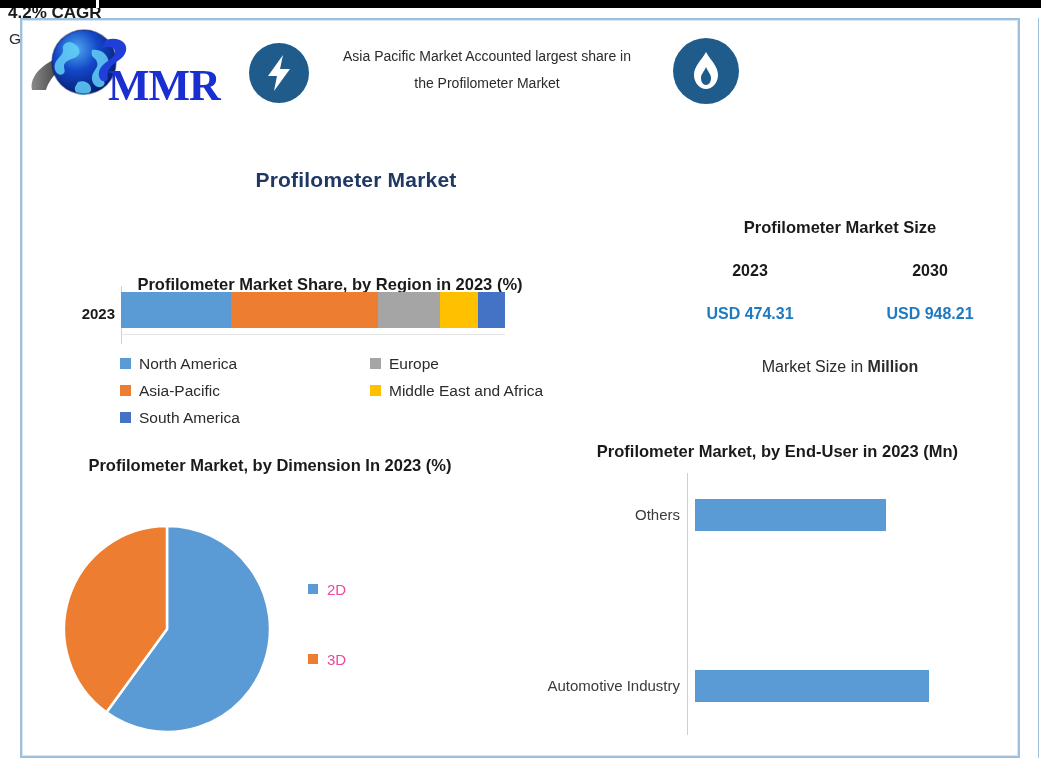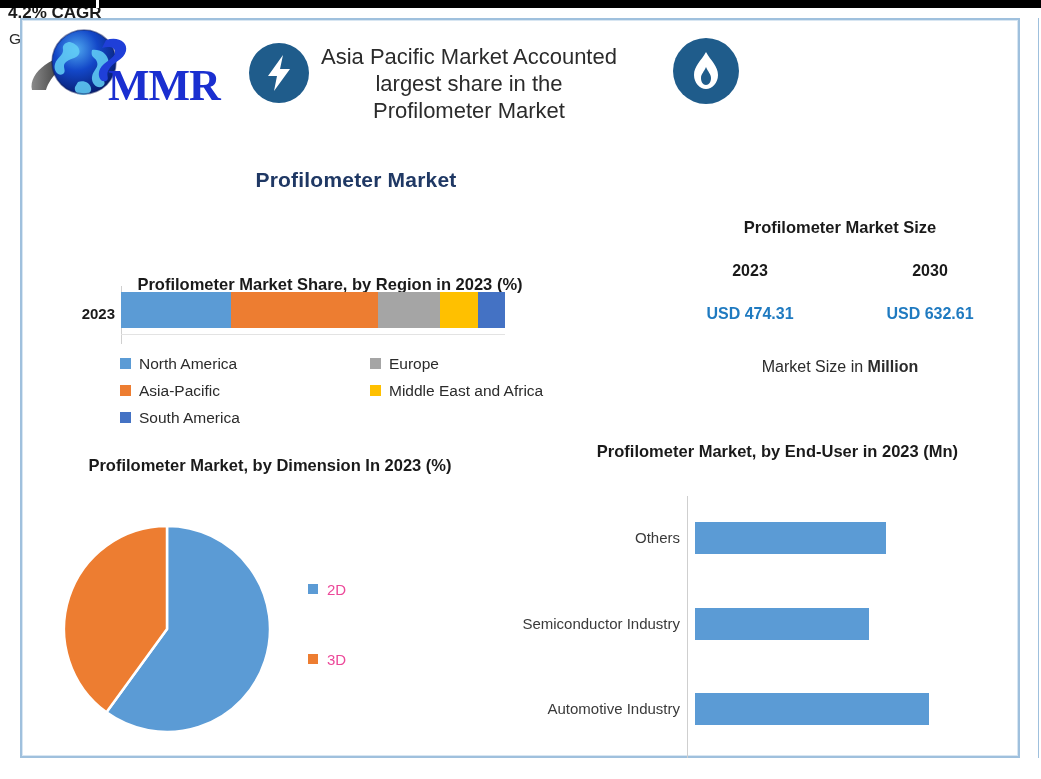--- a/index.html
+++ b/index.html
@@ -13,21 +13,21 @@
          border:1px solid #d8e6f2;box-sizing:border-box;pointer-events:none;}
 
   
   .logo{position:absolute;left:26px;top:20px;width:196px;height:88px;}
   .logo svg{display:block;}
   .hdr-icon{position:absolute;border-radius:50%;background:#1f5c8b;}
   .hdr-icon svg{display:block;position:absolute;left:50%;top:50%;transform:translate(-50%,-50%);}
   #bolt-circle{left:249px;top:43px;width:60px;height:60px;}
   #flame-circle{left:673px;top:38px;width:66px;height:66px;}
   .hdr-text{position:absolute;text-align:center;color:#2b2b2b;}
-  #asia-text{left:314px;top:43px;width:310px;font-size:22px;line-height:27px;}
+  #asia-text{left:332px;top:43px;width:310px;font-size:14px;line-height:27px;}
   #cagr-block{left:755px;top:32px;width:266px;}
   #cagr-title{font-size:17px;font-weight:bold;color:#1a1a1a;line-height:26px;text-align:left;padding-left:8px;}
   #cagr-sub{font-size:15.5px;line-height:25px;color:#2b2b2b;text-align:center;}
 
   
   #main-title{position:absolute;left:20px;top:168px;width:620px;text-align:center;
       font-size:21px;font-weight:bold;color:#1f3864;letter-spacing:.2px;padding-left:26px;}
 
   
   #share-title{position:absolute;left:25px;top:225px;width:610px;text-align:center;
@@ -63,21 +63,21 @@
   #pie-wrap{position:absolute;left:42px;top:524px;width:250px;height:210px;}
   #pie-wrap svg{display:block;}
   #pie-legend{position:absolute;left:308px;top:578px;width:120px;font-size:15px;color:#ec4899;}
   #pie-legend .li{display:flex;align-items:center;height:22px;}
   #pie-legend .li.second{margin-top:48px;}
   #pie-legend .sw{width:10px;height:10px;margin-right:9px;flex:0 0 10px;}
 
   
   #eu-title{position:absolute;left:525px;top:436px;width:505px;text-align:center;
       font-size:16.5px;font-weight:bold;color:#1a1a1a;line-height:30px;}
-  #eu-chart{position:absolute;left:520px;top:496px;width:500px;height:262px;}
+  #eu-chart{position:absolute;left:520px;top:473px;width:500px;height:262px;}
   #eu-axis{position:absolute;left:167px;top:0;width:1px;height:262px;background:#cfcfcf;}
   #eu-rows{position:absolute;left:0;top:0;width:500px;height:262px;}
   .eu-row{position:absolute;left:0;width:500px;height:40px;display:flex;align-items:center;}
   .eu-lab{width:160px;text-align:right;padding-right:8px;font-size:15px;color:#3a3a3a;line-height:22px;}
   .eu-bar{height:32px;background:#5b9bd5;margin-left:7px;}
   #sep-line{position:absolute;left:1038px;top:18px;width:1px;height:740px;background:#9fc0dd;}
 </style>
 </head>
 <body>
 
@@ -175,21 +175,21 @@
       </div>
     </div>
 
   <div id="msize-title">Profilometer Market Size</div>
   <div id="msize-years">
     <div>2023</div>
     <div>2030</div>
   </div>
   <div id="msize-vals">
     <div>USD 474.31</div>
-    <div>USD 632.61</div>
+    <div>USD 948.21</div>
   </div>
   <div id="msize-note">
     <span>Market Size in </span><b>Million</b>
   </div>
 
   <div id="dim-title">Profilometer Market, by Dimension In 2023 (%)</div>
   <div id="pie-wrap">
     <svg id="pie-svg" width="250" height="210" viewBox="0 0 250 210">
         <path d="M 125 105 L 125.00 2.00 A 103 103 0 1 1 64.46 188.33 Z" fill="#5b9bd5" stroke="#ffffff" stroke-width="2.5"></path>
         <path d="M 125 105 L 64.46 188.33 A 103 103 0 0 1 125.00 2.00 Z" fill="#ed7d31" stroke="#ffffff" stroke-width="2.5"></path>
@@ -207,24 +207,20 @@
     </div>
 
   <div id="eu-title">Profilometer Market, by End-User in 2023 (Mn)</div>
   <div id="eu-chart">
     <div id="eu-axis"></div>
     <div id="eu-rows">
         <div class="eu-row" style="top: 22px;">
           <div class="eu-lab">Others</div>
           <div class="eu-bar" style="width: 191px; background: rgb(91, 155, 213);"></div>
         </div>
-        <div class="eu-row" style="top: 108px;">
-          <div class="eu-lab">Semiconductor Industry</div>
-          <div class="eu-bar" style="width: 174px; background: rgb(91, 155, 213);"></div>
-        </div>
         <div class="eu-row" style="top: 193px;">
           <div class="eu-lab">Automotive Industry</div>
           <div class="eu-bar" style="width: 234px; background: rgb(91, 155, 213);"></div>
         </div>
       </div>
   </div>
 
   <div id="sep-line"></div>
 </div>
 

